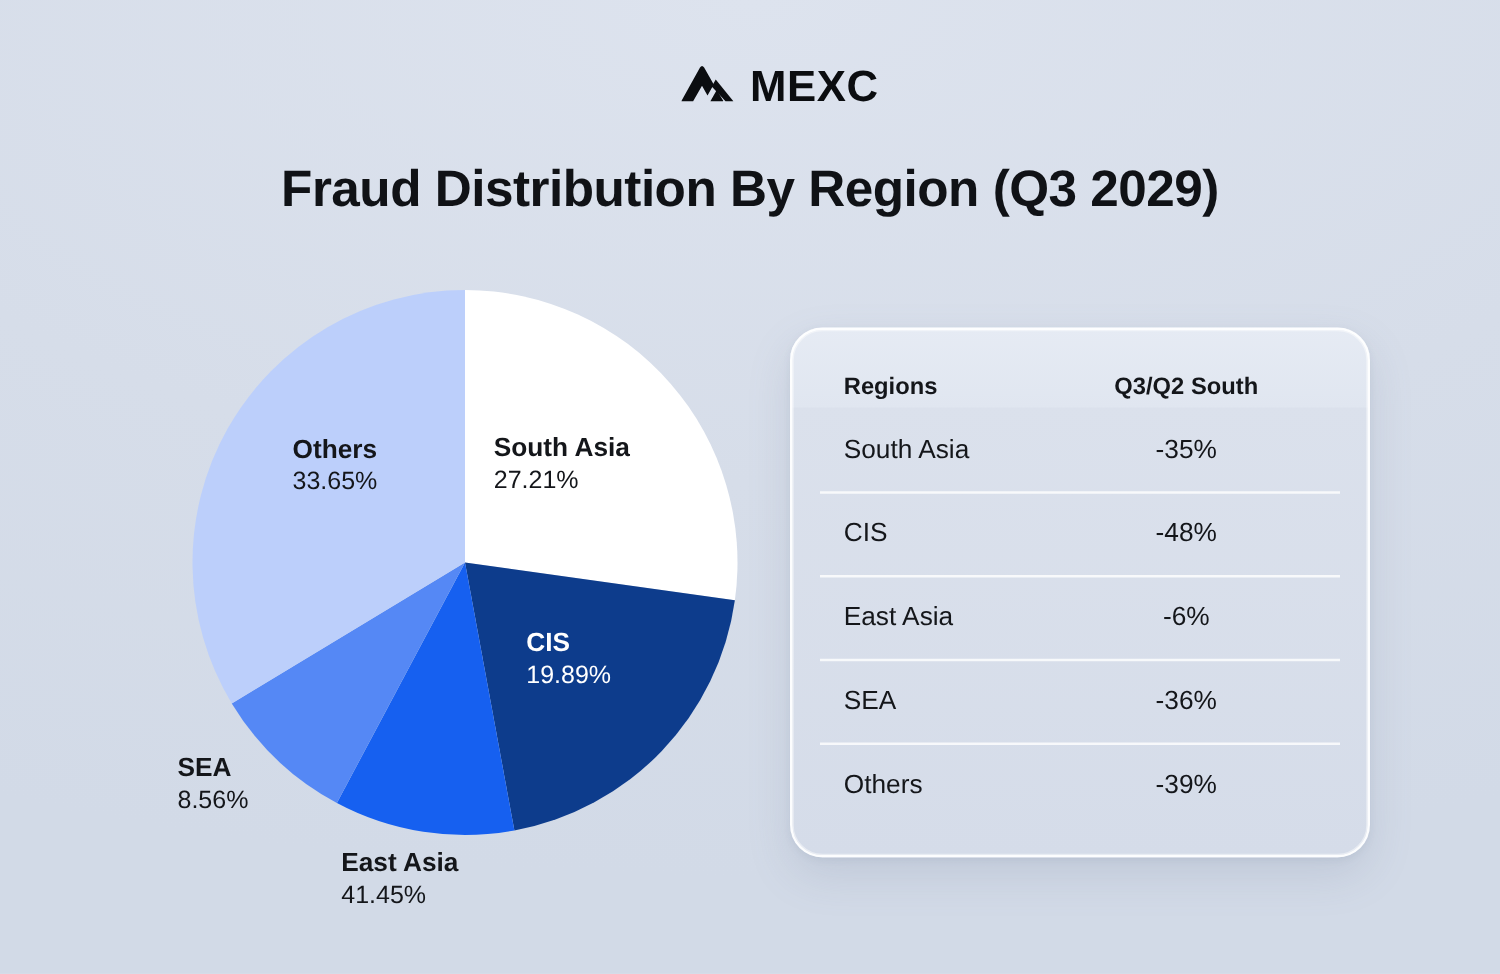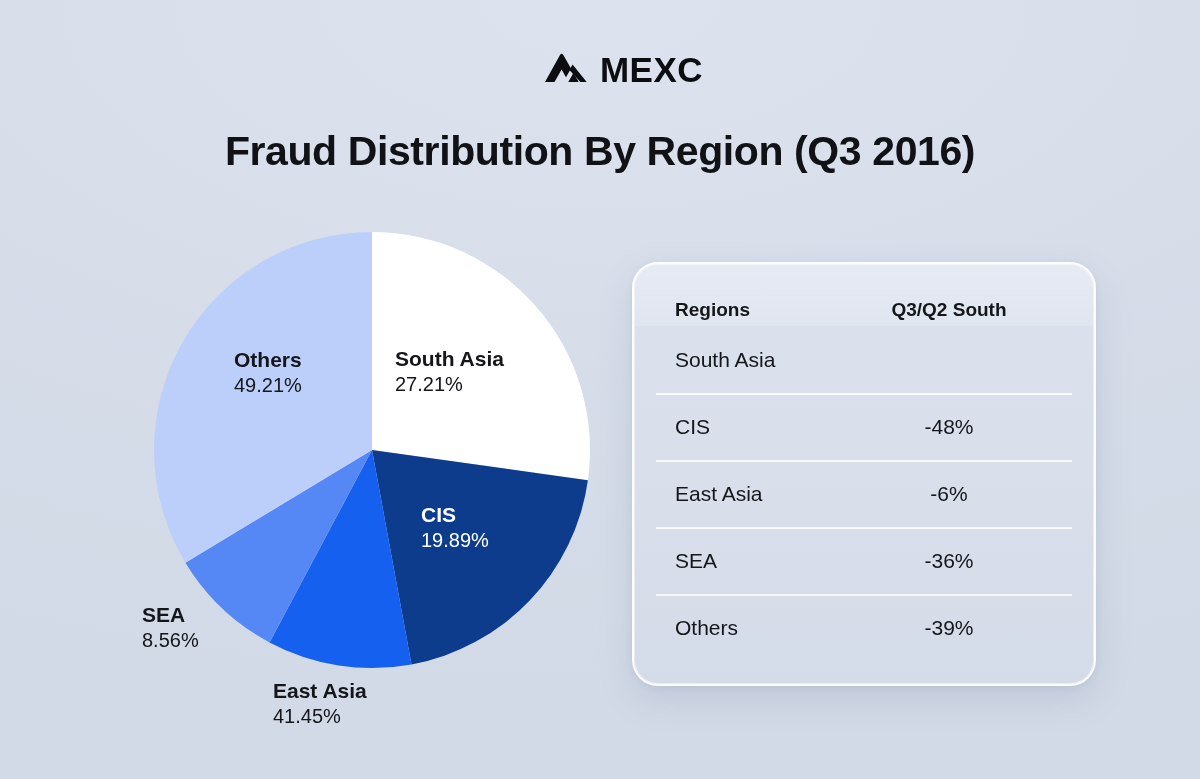--- a/index.html
+++ b/index.html
@@ -177,21 +177,21 @@
   <span class="brand-mark">
     <svg width="42" height="30" viewBox="0 0 42 30" aria-hidden="true">
       <path d="M0 29 L15 2 Q16.6 -0.6 18.3 2 L26 15.5 L21 24.3 L16.6 16.6 L9.5 29 Z" fill="#0b0d10"></path>
       <path d="M23.3 29 L28.4 20 L33.2 28 Q34.2 29 32.6 29 Z" fill="#0b0d10"></path>
       <path d="M27.6 11.6 L41.7 29 L35.4 29 L24.4 17.1 Z" fill="#0b0d10"></path>
     </svg>
   </span>
   <span class="brand-word">MEXC</span>
 </div>
 
-<div class="title">Fraud Distribution By Region (Q3 2016)</div>
+<div class="title">Fraud Distribution By Region (Q3 2029)</div>
 
 <div class="pie-wrap">
   <svg class="pie-svg" width="440" height="440" viewBox="0 0 440 440">
 
     <path fill="#ffffff" d="M 220 220 L 220.00 2.00 A 218 218 0 0 1 435.90 250.17 Z"></path>
 
     <path fill="#0d3c8c" d="M 220 220 L 435.90 250.17 A 218 218 0 0 1 259.50 434.39 Z"></path>
 
     <path fill="#1660f0" d="M 220 220 L 259.50 434.39 A 218 218 0 0 1 117.51 412.40 Z"></path>
 
@@ -215,33 +215,34 @@
     <span class="pct">41.45%</span>
   </div>
 
   <div class="slice-label lbl-dark lbl-sea">
     <span class="name">SEA</span>
     <span class="pct">8.56%</span>
   </div>
 
   <div class="slice-label lbl-dark lbl-others">
     <span class="name">Others</span>
-    <span class="pct">49.21%</span>
+    <span class="pct">33.65%</span>
   </div>
 </div>
 
 <div class="card">
   <div class="card-head">
     <div class="col-region">Regions</div>
     <div class="col-change">Q3/Q2 South</div>
   </div>
 
   <div class="rows">
     <div class="row">
       <div class="cell-region">South Asia</div>
+      <div class="cell-change">-35%</div>
     </div>
     <div class="row">
       <div class="cell-region">CIS</div>
       <div class="cell-change">-48%</div>
     </div>
     <div class="row">
       <div class="cell-region">East Asia</div>
       <div class="cell-change">-6%</div>
     </div>
     <div class="row">

